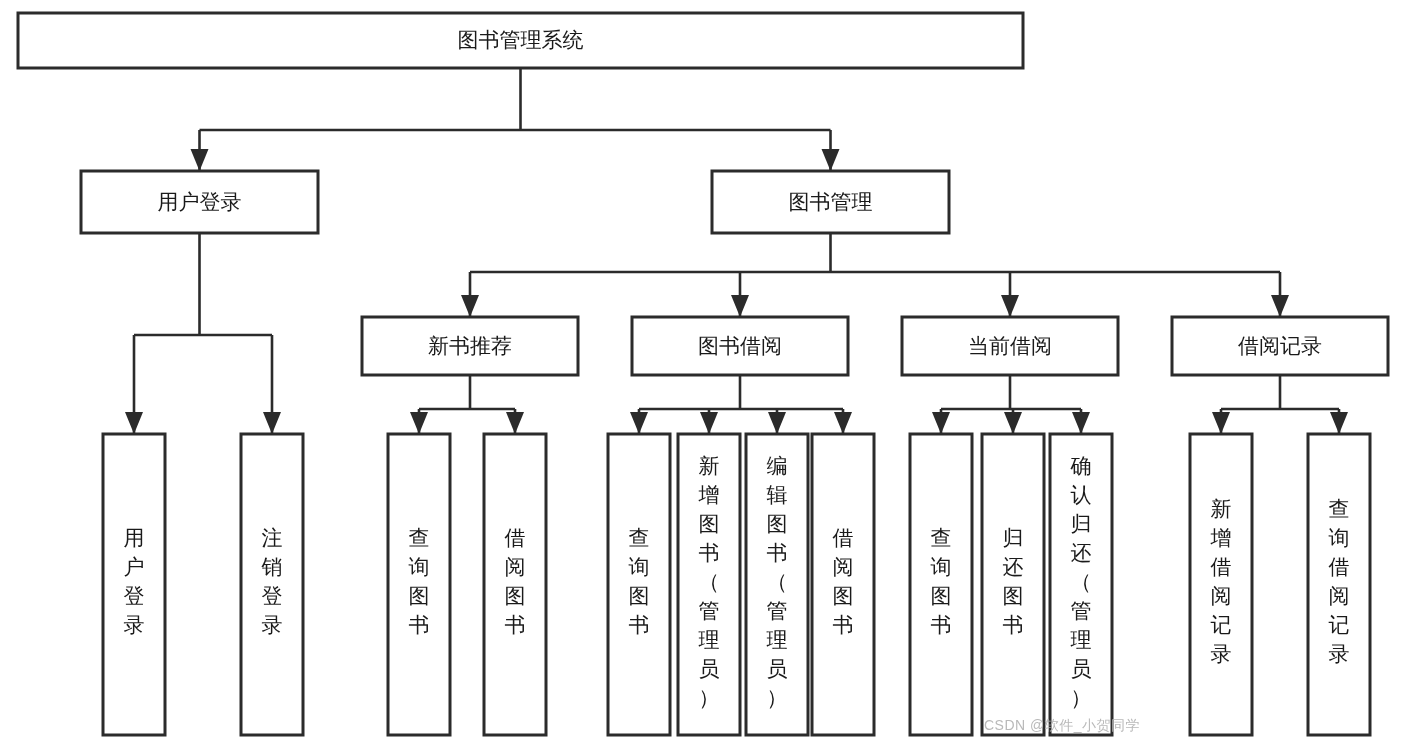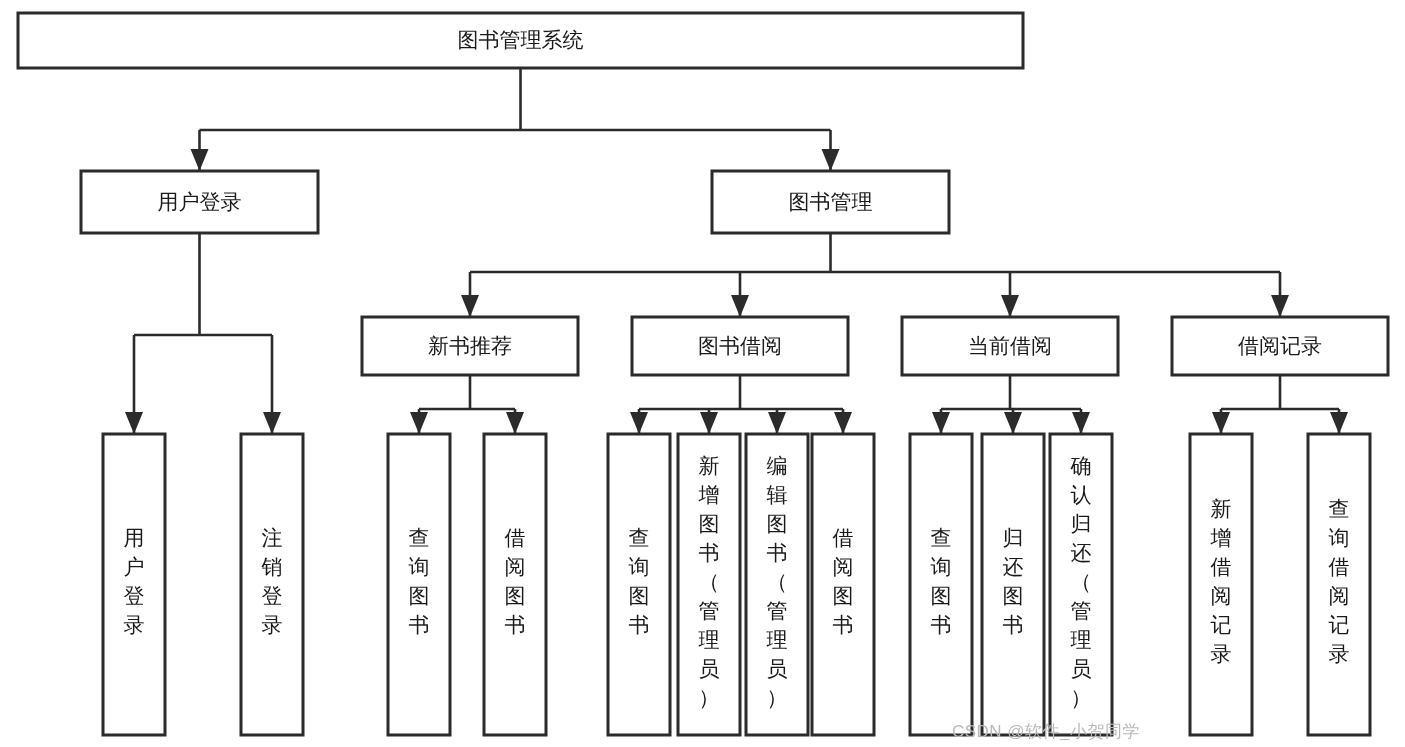--- a/index.html
+++ b/index.html
@@ -51,23 +51,23 @@
     fill: none;
     stroke-linecap: butt;
   }
   .arrow-head {
     fill: #2b2b2b;
     stroke: none;
   }
   .watermark {
     position: absolute;
     right: 8px;
-    bottom: 4px;
-    font-family: "Liberation Sans", "DejaVu Sans", sans-serif;
-    font-size: 17px;
+    bottom: 12px;
+    font-family: "Liberation Sans", "DejaVu Sans", sans-serif;
+    font-size: 14px;
     color: #b9b9b9;
     letter-spacing: 0.5px;
     white-space: nowrap;
     user-select: none;
   }
 </style>
 </head>
 <body>
 
 <div id="diagram-root">

